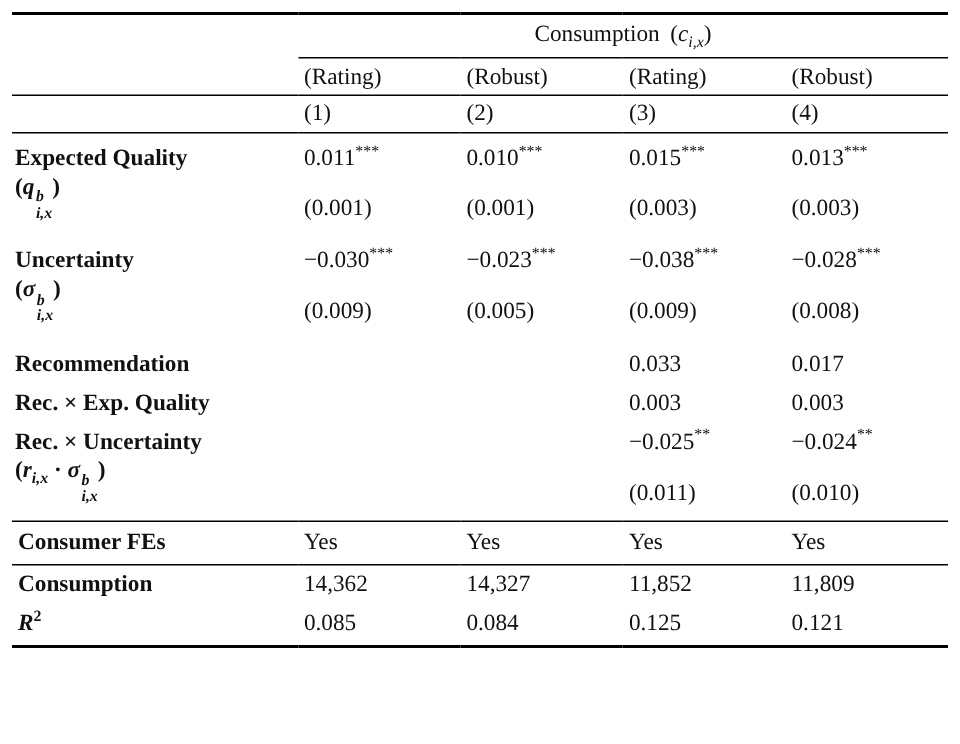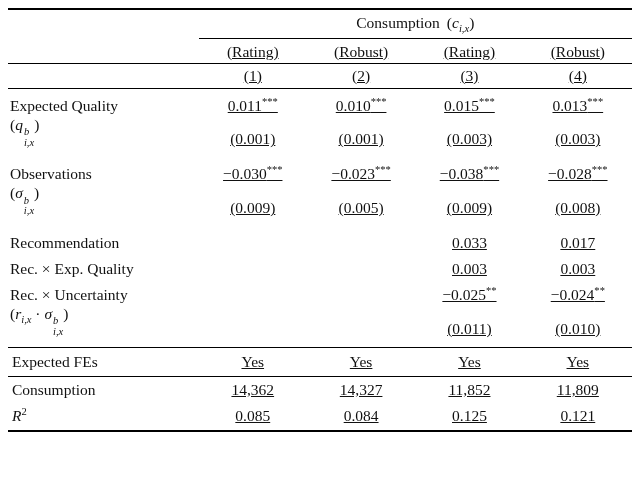--- a/index.html
+++ b/index.html
@@ -19,22 +19,22 @@
     table-layout: fixed;
   }
   col.c-label { width: 190px; }
   col.c-data  { width: 108px; }
 
   th, td {
     font-weight: normal;
     padding: 2px 4px;
     vertical-align: bottom;
   }
-  .lbl { text-align: left; padding-left: 2px; }
-  .num { text-align: center; text-decoration: underline; }
+  .lbl { text-align: left; padding-left: 2px; font-weight: bold; }
+  .num { text-align: left; }
 
   tr.depvar th { padding: 4px 4px 3px 4px; text-align: center; font-family: Liberation Serif, serif; }
   th.depvar-cell { border-bottom: 1px solid #000; }
   .depvar-cell .mathwrap { margin-left: 7px; }
 
   tr.groups th { padding: 4px 4px 2px 4px; }
   tr.colnums th, tr.colnums td {
     border-top: 1px solid #000;
     border-bottom: 1px solid #000;
     padding: 3px 4px;
@@ -112,21 +112,21 @@
           <td class="lbl"><span class="math">(<span class="mvar">q</span><span class="supsub">
                 <span>b</span>
                 <span>i,x</span>
               </span>)</span></td>
           <td class="num">(0.001)</td>
           <td class="num">(0.001)</td>
           <td class="num">(0.003)</td>
           <td class="num">(0.003)</td>
         </tr>
         <tr class="coef-line">
-          <td class="lbl">Observations</td>
+          <td class="lbl">Uncertainty</td>
           <td class="num">−0.030<sup class="stars">***</sup></td>
           <td class="num">−0.023<sup class="stars">***</sup></td>
           <td class="num">−0.038<sup class="stars">***</sup></td>
           <td class="num">−0.028<sup class="stars">***</sup></td>
         </tr>
         <tr class="se-line">
           <td class="lbl"><span class="math">(<span class="mvar">σ</span><span class="supsub">
                 <span>b</span>
                 <span>i,x</span>
               </span>)</span></td>
@@ -163,21 +163,21 @@
               </span>)</span></td>
           <td class="num"></td>
           <td class="num"></td>
           <td class="num">(0.011)</td>
           <td class="num">(0.010)</td>
         </tr>
       </tbody>
 
     <tbody>
       <tr class="fe-row">
-        <td class="lbl">Expected FEs</td>
+        <td class="lbl">Consumer FEs</td>
         <td class="num">Yes</td>
         <td class="num">Yes</td>
         <td class="num">Yes</td>
         <td class="num">Yes</td>
       </tr>
     </tbody>
 
     <tbody class="stats">
       <tr>
         <td class="lbl">Consumption</td>

